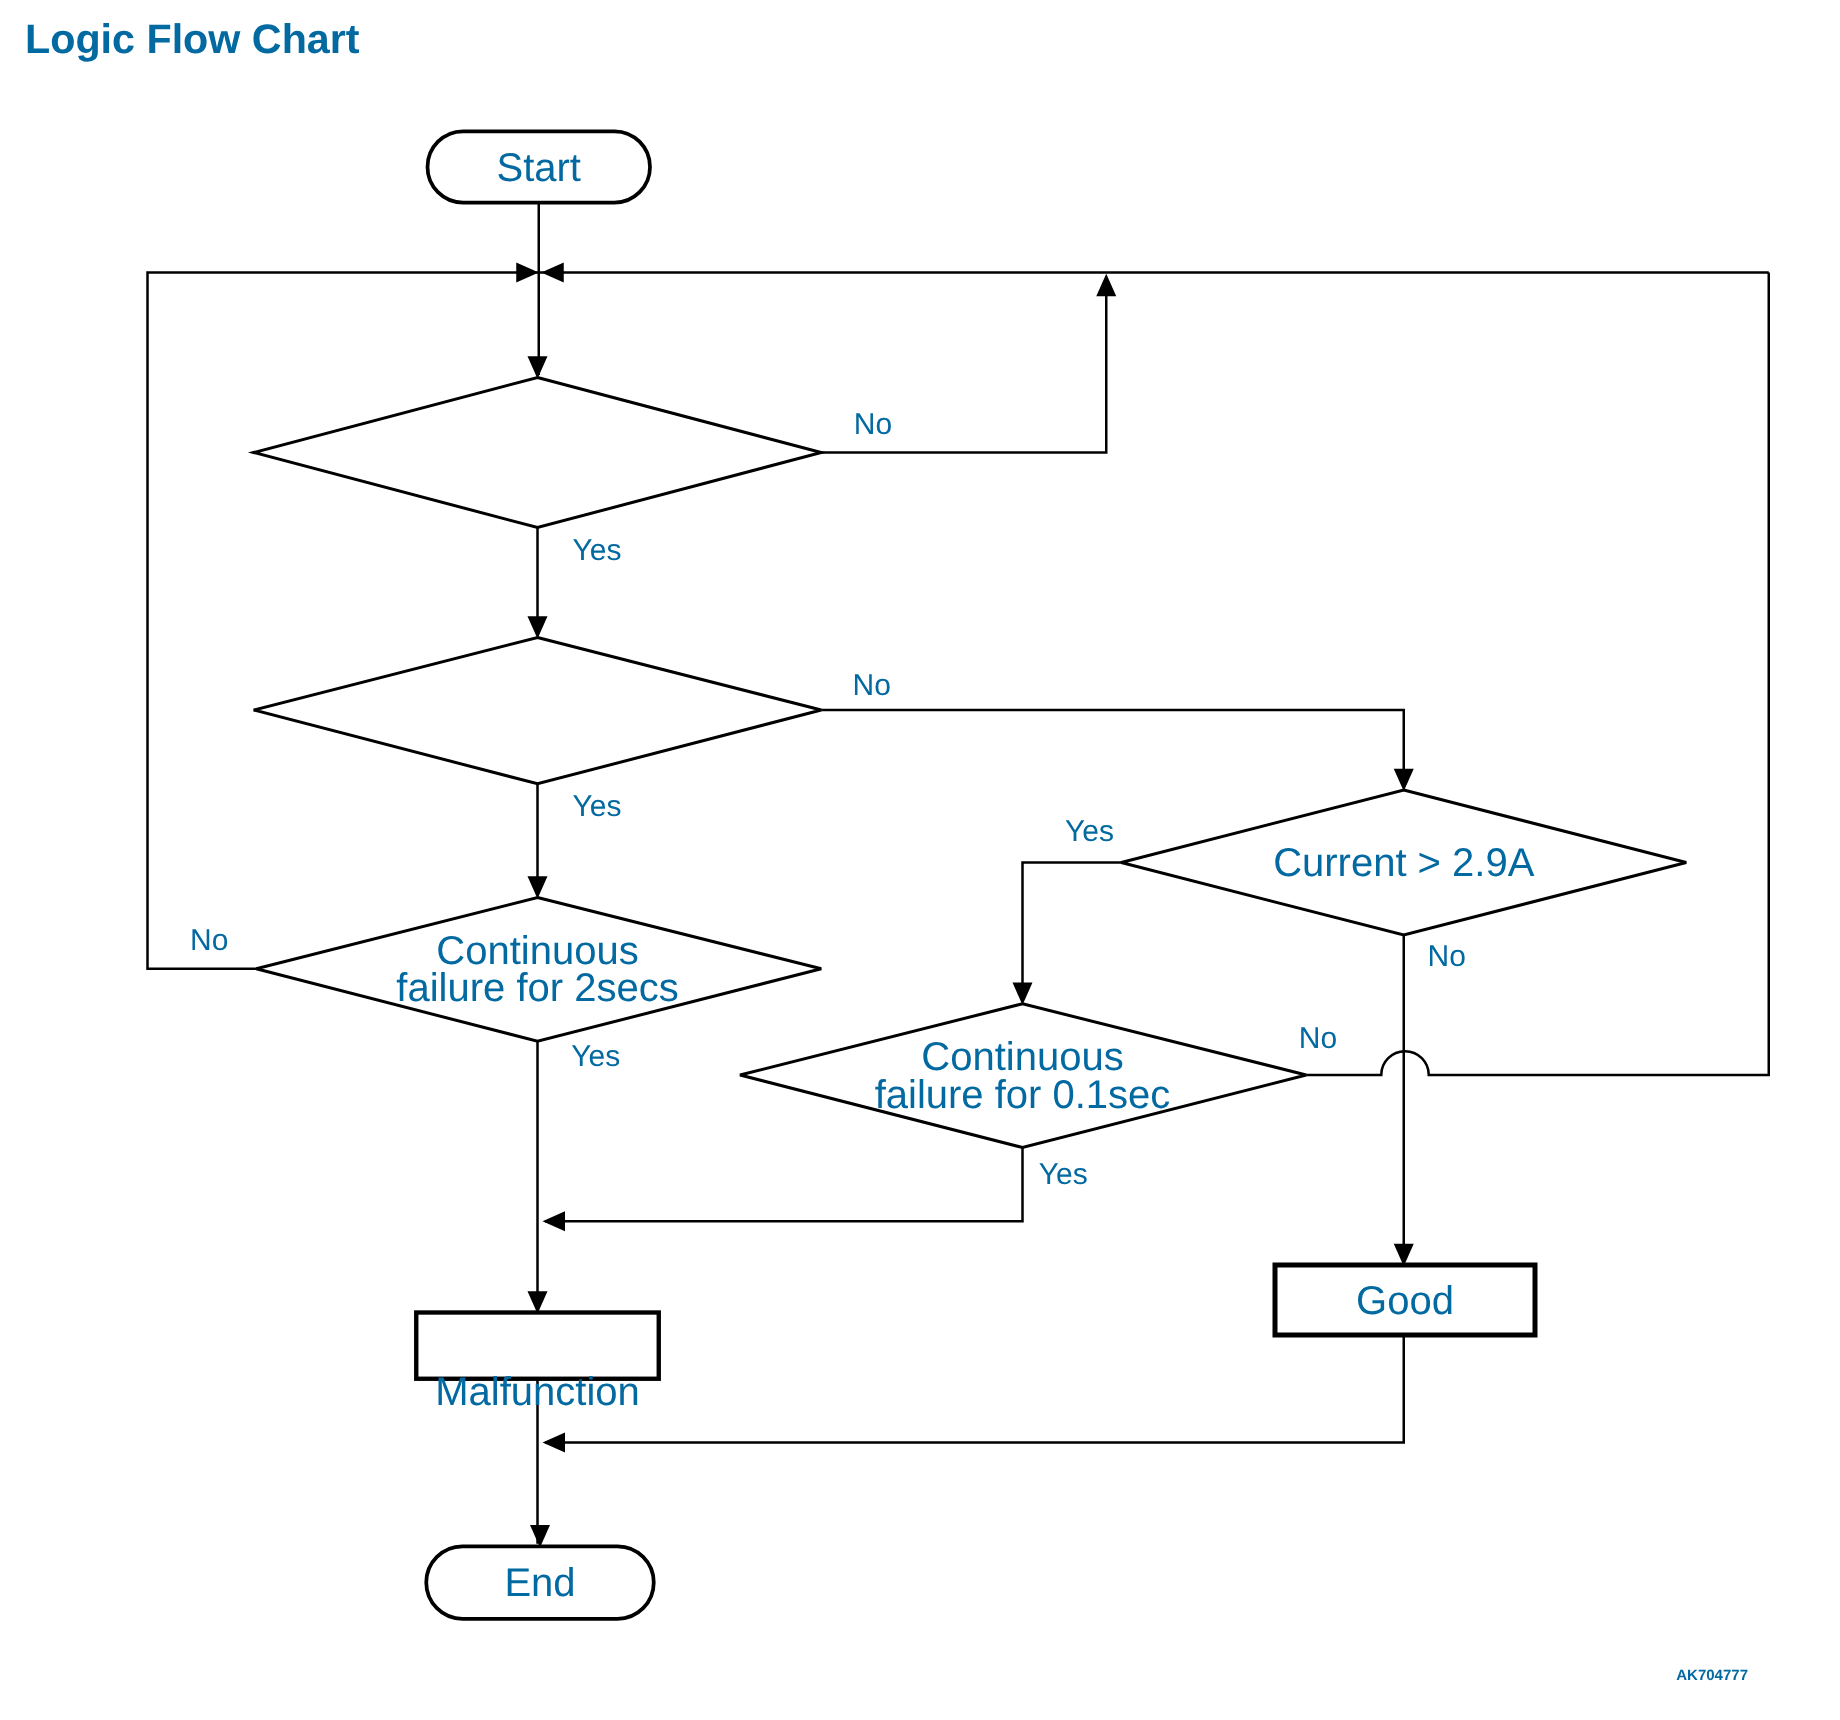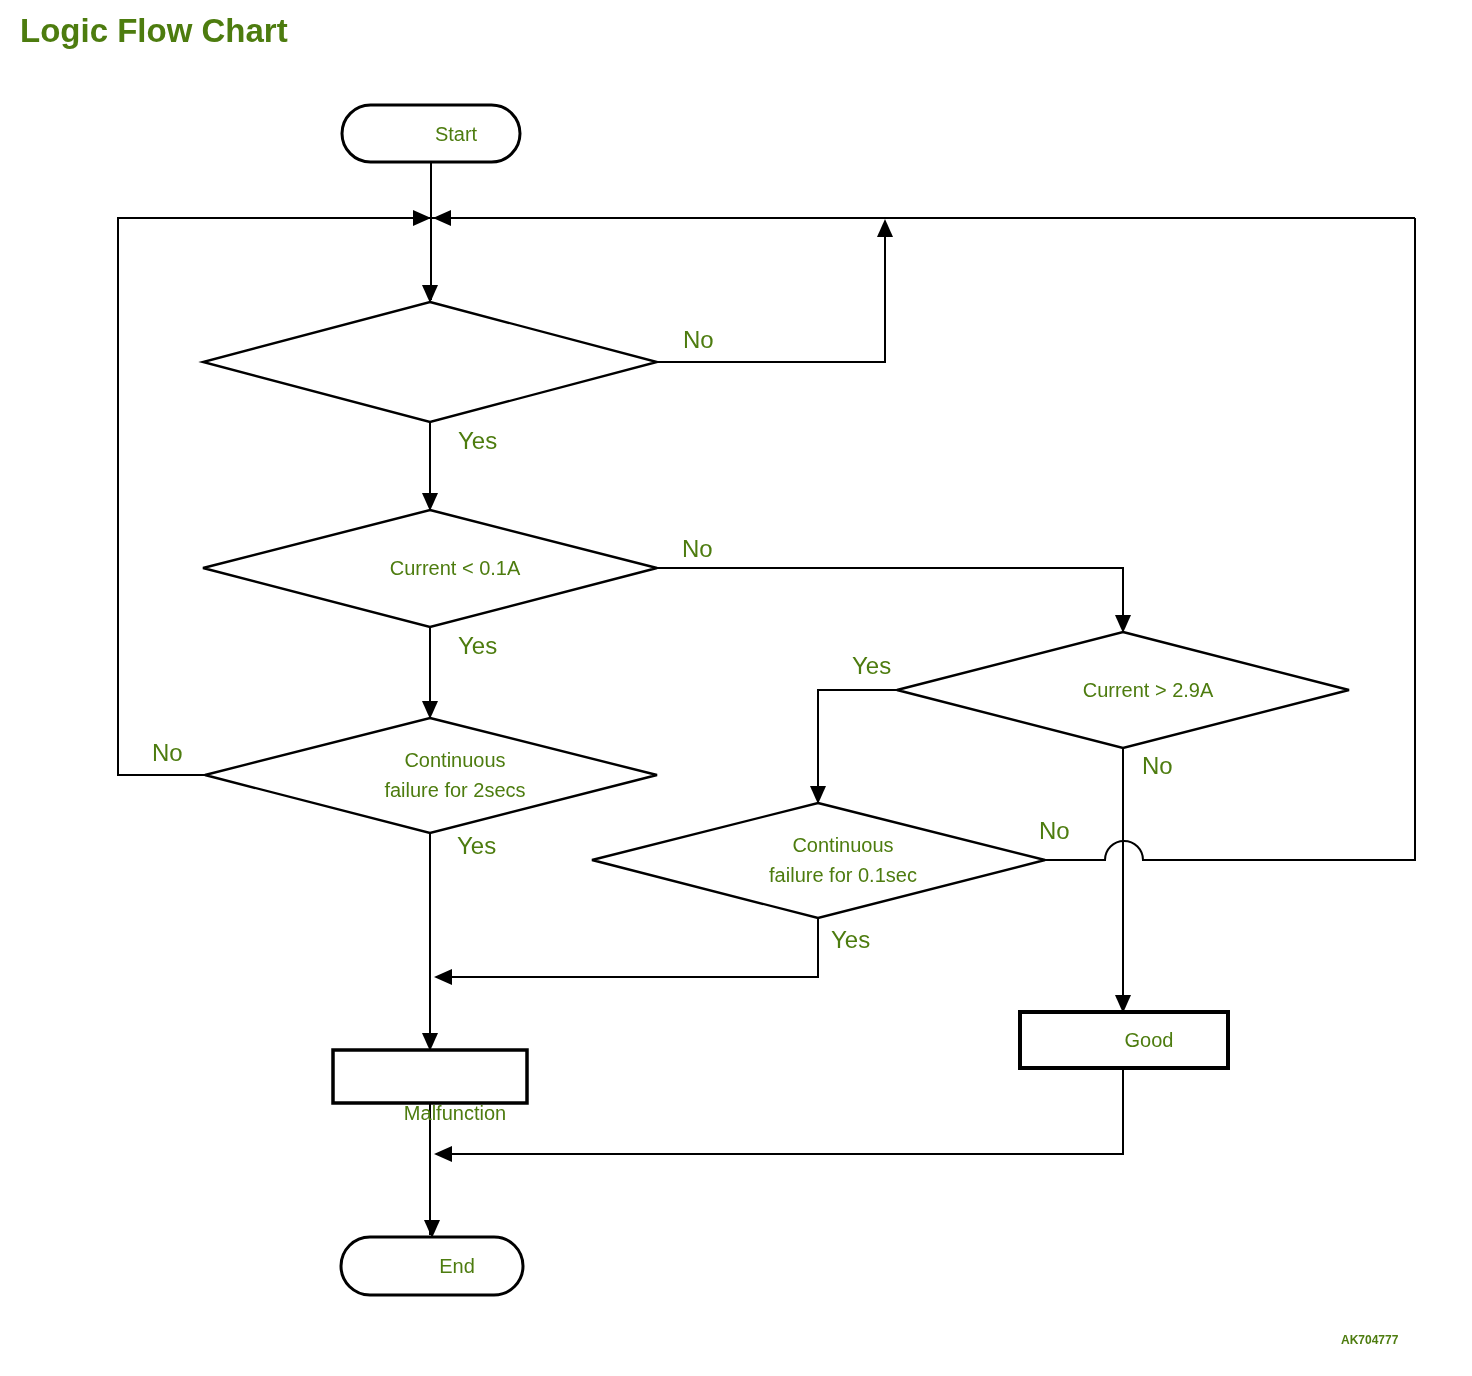--- a/index.html
+++ b/index.html
@@ -2,44 +2,43 @@
 <html><head>
 <meta charset="utf-8">
 <style>
   html, body { margin: 0; padding: 0; background: #ffffff; }
   .canvas {
     position: relative;
     width: 1472px;
     height: 1376px;
     background: #ffffff;
     font-family: "Liberation Sans", sans-serif;
-    color: #4d7c0f;
+    color: #0369a1;
     overflow: hidden;
   }
   .canvas svg { position: absolute; left: 0; top: 0; }
   .page-title {
     position: absolute;
     left: 20px;
     top: 12px;
     font-size: 33px;
     font-weight: bold;
     letter-spacing: 0px;
     white-space: nowrap;
   }
   .node-lbl {
     position: absolute;
     display: flex;
     flex-direction: column;
     align-items: center;
     justify-content: center;
     text-align: left;
-    font-size: 20px;
+    font-size: 32px;
     line-height: 30px;
     white-space: nowrap;
-    padding-left: 25px;
   }
   .edge-lbl {
     position: absolute;
     font-size: 24px;
     line-height: 26px;
     white-space: nowrap;
   }
   .watermark {
     position: absolute;
     left: 1341px;
@@ -99,21 +98,20 @@
       <polygon points="434,1154 452,1146 452,1162"></polygon>
       <polygon points="432,1238 424,1220 440,1220"></polygon>
     </g>
   </svg>
 
   <div class="page-title">Logic Flow Chart</div>
 
   <div class="node-lbl" style="left:342px; top:105px; width:178px; height:57px;">Start</div>
 
 
-  <div class="node-lbl" style="left:285px; top:542px; width:290px; height:52px;">Current &lt; 0.1A</div>
 
   <div class="node-lbl" style="left:255px; top:740px; width:350px; height:70px;">
     <span>Continuous</span>
     <span>failure for 2secs</span>
   </div>
 
   <div class="node-lbl" style="left:950px; top:664px; width:346px; height:52px;">Current &gt; 2.9A</div>
 
   <div class="node-lbl" style="left:643px; top:825px; width:350px; height:70px;">
     <span>Continuous</span>

